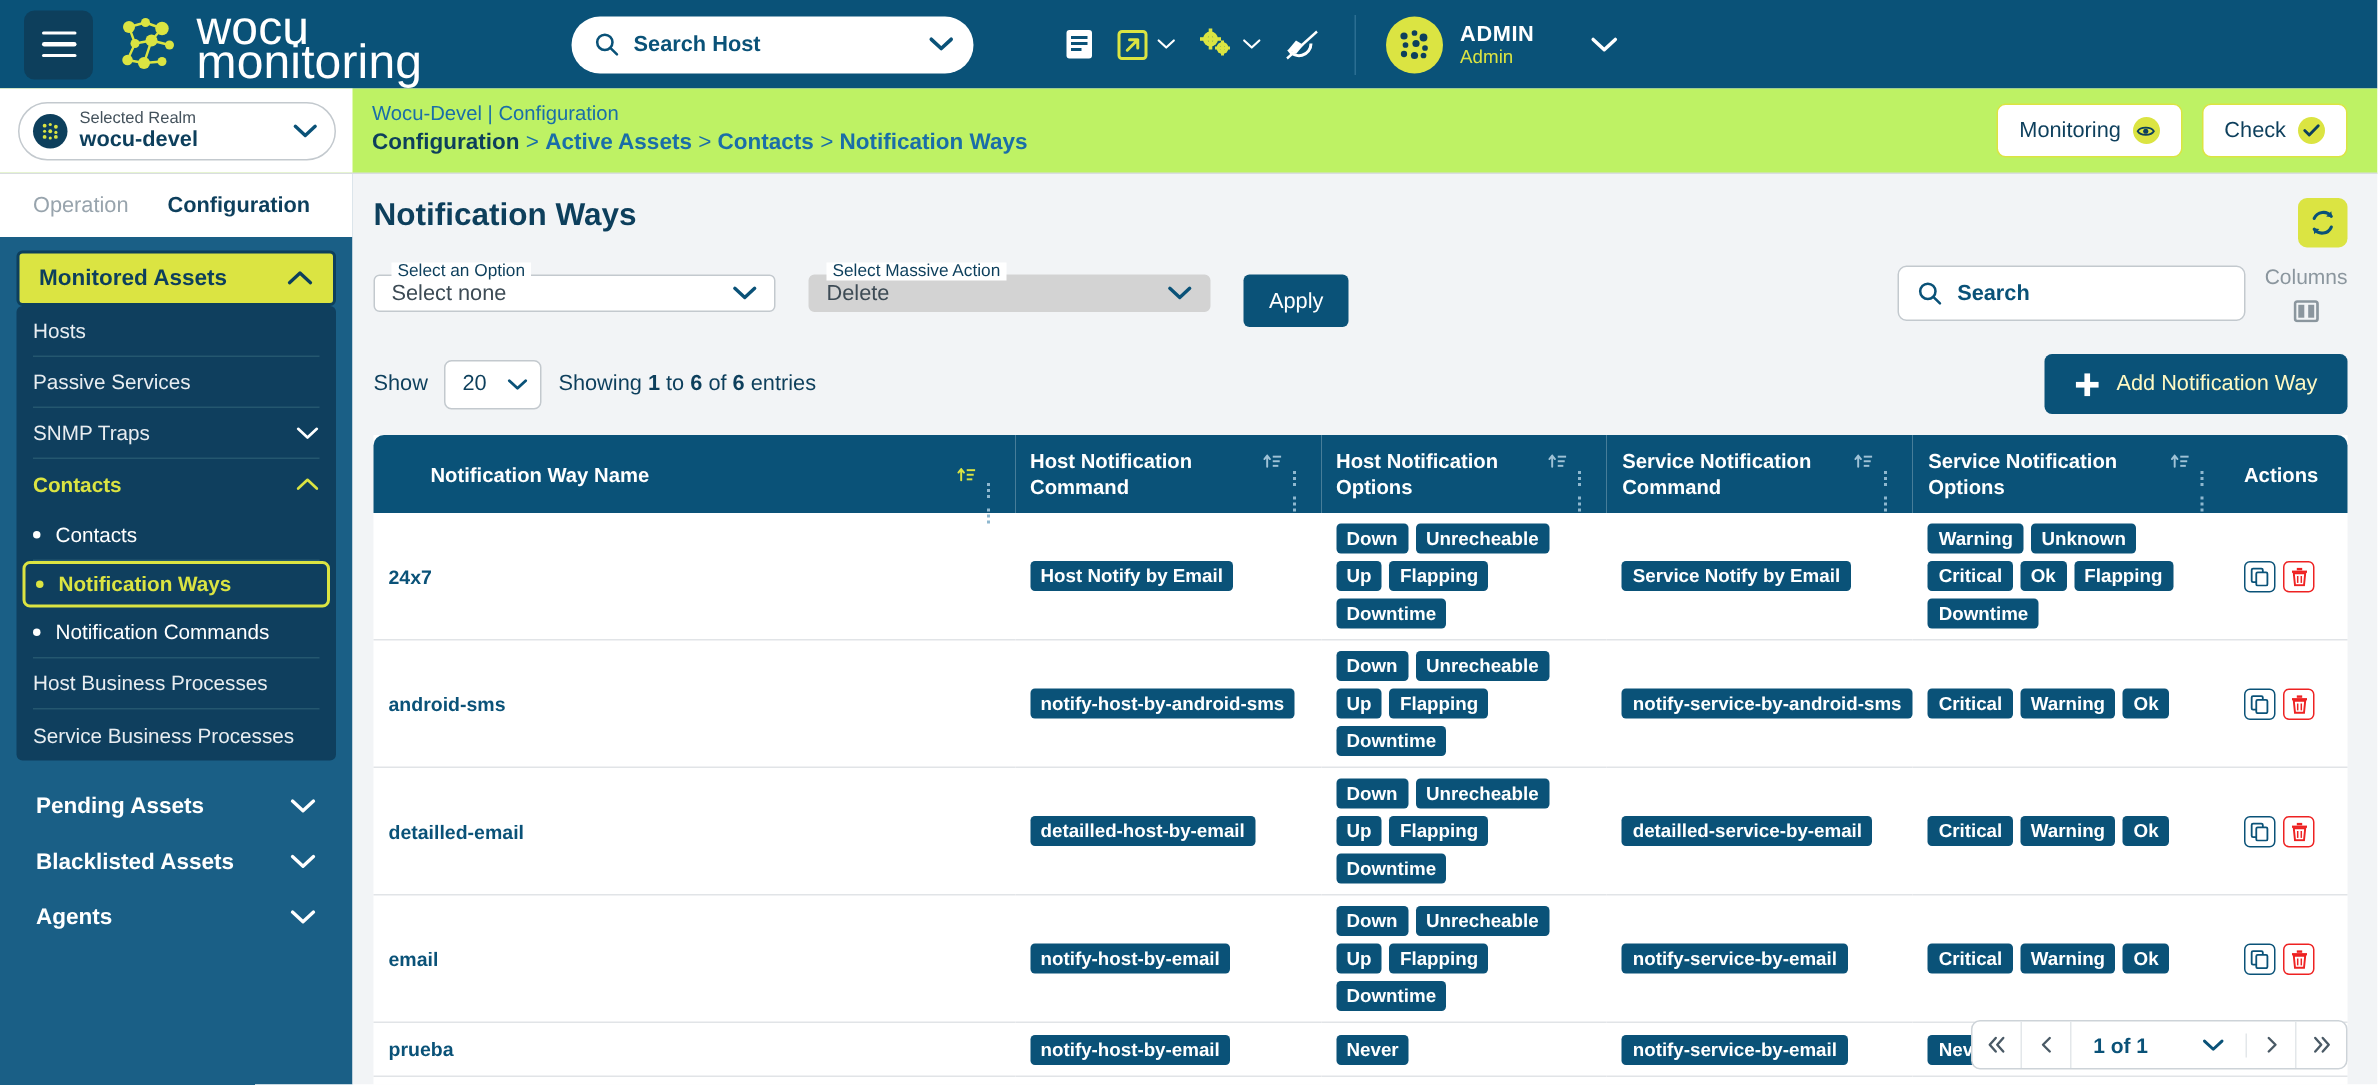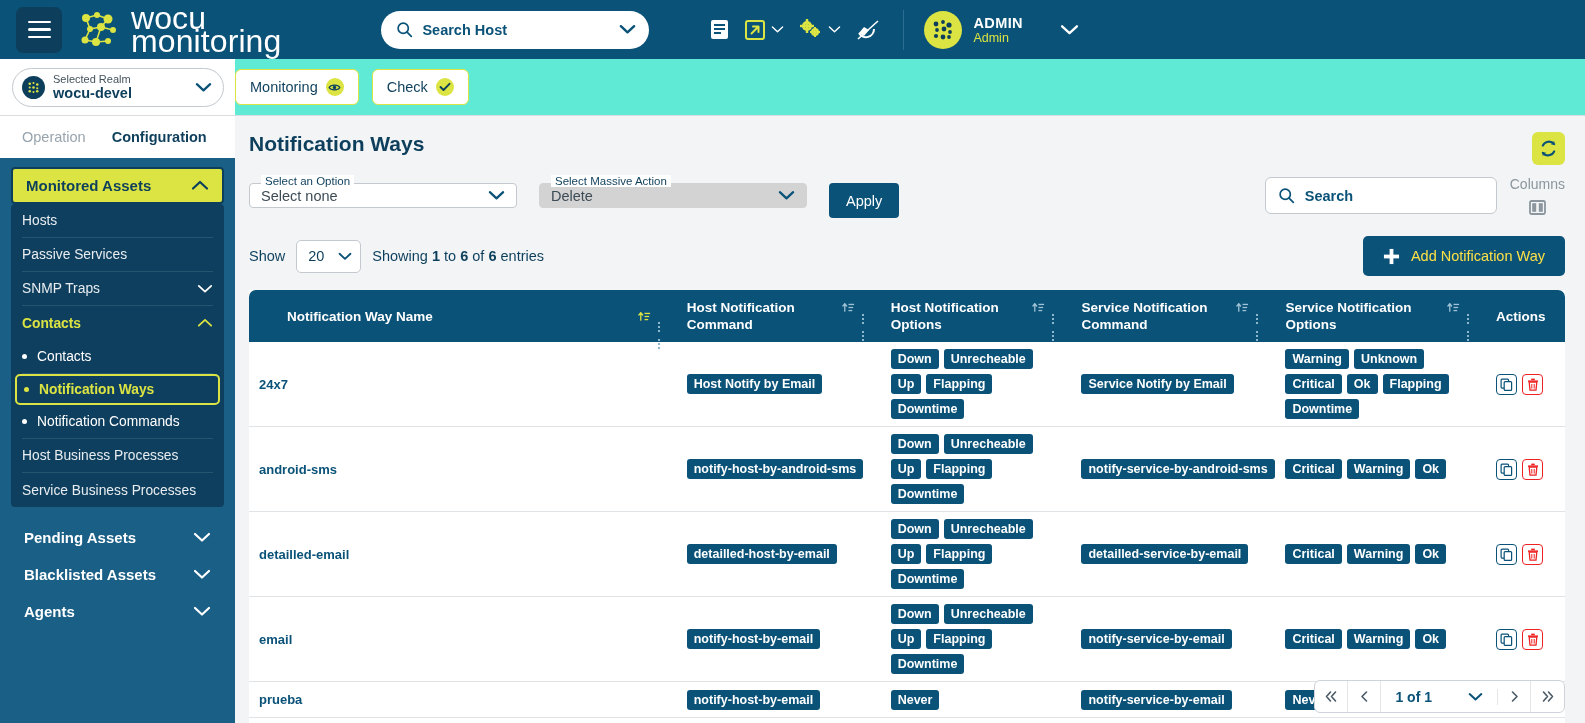--- a/index.html
+++ b/index.html
@@ -41,21 +41,21 @@
   .user-box { display: flex; align-items: center; gap: 11px; margin-left: 20px; cursor: pointer; }
   .avatar {
     width: 38px; height: 38px; border-radius: 50%; background: #dbe442;
     display: flex; align-items: center; justify-content: center; flex: 0 0 38px;
   }
   .user-name { color: #fff; font-size: 14.5px; font-weight: bold; letter-spacing: .4px;}
   .user-role { color: #dbe442; font-size: 12.5px; }
   .chev-white { margin-left: 26px; }
 
   
-  .secondbar { height: 57px; flex: 0 0 57px; display: flex; background: #5eead4; border-bottom: 1px solid #d9dde0;}
+  .secondbar { height: 57px; flex: 0 0 57px; display: flex; background: #bef264; border-bottom: 1px solid #d9dde0;}
   .realm-wrap { width: 235px; flex: 0 0 235px; display:flex; align-items:center; padding-left: 12px; background:#fff;}
   .realm {
     width: 212px; height: 39px; border: 1px solid #c3c9ce; border-radius: 20px;
     display: flex; align-items: center; padding: 0 11px 0 9px; gap: 8px; cursor: pointer;
   }
   .realm-dot { width: 23px; height: 23px; border-radius: 50%; background: #0d3f5c; flex:0 0 23px;
                display:flex; align-items:center; justify-content:center;}
   .realm-label { font-size: 11px; color: #44525c; line-height: 12px;}
   .realm-value { font-size: 14.5px; color: #0d3f5c; font-weight: bold; line-height: 16px;}
 
@@ -150,21 +150,21 @@
   .show-wrap { display:flex; align-items:center; gap: 11px; }
   .show-lbl { font-size: 14.5px; color: #0d3f5c; }
   .show-sel {
     width: 65px; height: 33px; border:1px solid #c3c9ce; border-radius: 5px; background:#fff;
     display:flex; align-items:center; justify-content: space-between; padding: 0 8px 0 11px;
     font-size: 14.5px; color:#0d3f5c; cursor:pointer;
   }
   .showing { font-size: 14.5px; color: #0d3f5c; }
   .showing b { font-weight: bold; }
   .add-btn {
-    height: 40px; background: #0a5278; color:#fde047; border:none; border-radius: 5px;
+    height: 40px; background: #0a5278; color:#fef9c3; border:none; border-radius: 5px;
     padding: 0 20px; display:flex; align-items:center; gap: 11px; cursor:pointer;
     font-size: 14.5px; font-family: inherit;
   }
 
   
   .tbl-wrap { margin-top: 14px; flex: 1; min-height: 0;}
   table.t { width: 100%; border-collapse: collapse; table-layout: fixed; background: #fff;}
   table.t thead th {
     background: #0a5278; color: #fff; font-size: 13.5px; font-weight: bold;
     text-align: left; padding: 9px 10px; vertical-align: middle; line-height: 17px;
@@ -344,20 +344,32 @@
       <div style="flex:1">
         <div class="realm-label">Selected Realm</div>
         <div class="realm-value">wocu-devel</div>
       </div>
       <svg width="17" height="11" viewBox="0 0 18 11">
         <path d="M2 2 L9 8.5 L16 2" fill="none" stroke="#0a5278" stroke-width="2.4" stroke-linecap="round" stroke-linejoin="round"></path>
       </svg>
     </div>
   </div>
 
+  <div class="crumbs">
+    <div class="crumb-top">Wocu-Devel | Configuration</div>
+    <div class="crumb-main">
+      <span>Configuration</span>
+      <span class="sep"> &gt; </span>
+      <span class="lnk">Active Assets</span>
+      <span class="sep"> &gt; </span>
+      <span class="lnk">Contacts</span>
+      <span class="sep"> &gt; </span>
+      <span class="lnk">Notification Ways</span>
+    </div>
+  </div>
 
   <div class="topright-btns">
     <div class="pill-btn">
       <span>Monitoring</span>
       <span class="badge-circle">
         <svg width="13" height="9" viewBox="0 0 14 10">
           <path d="M1 5 C3 1.5 11 1.5 13 5 C11 8.5 3 8.5 1 5 Z" fill="none" stroke="#0d3f5c" stroke-width="1.3"></path>
           <circle cx="7" cy="5" r="1.9" fill="#0d3f5c"></circle>
         </svg>
       </span>

